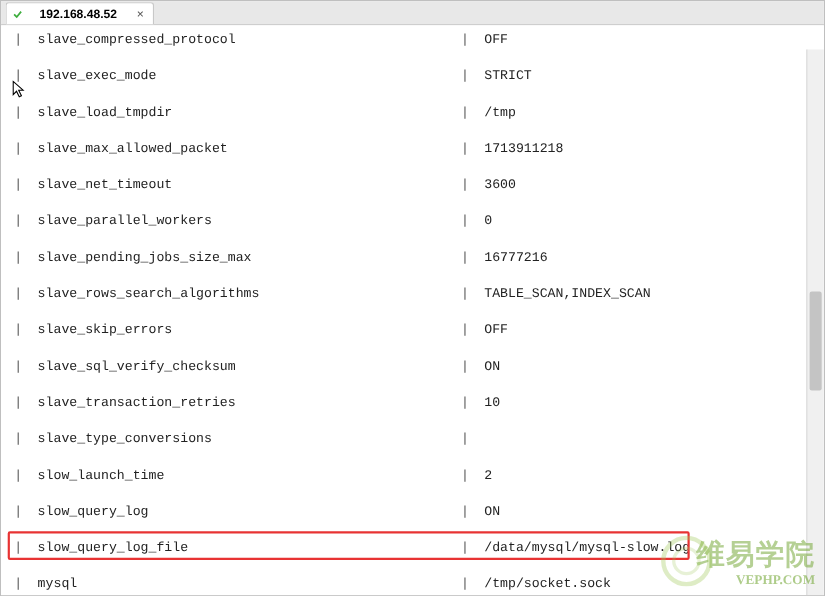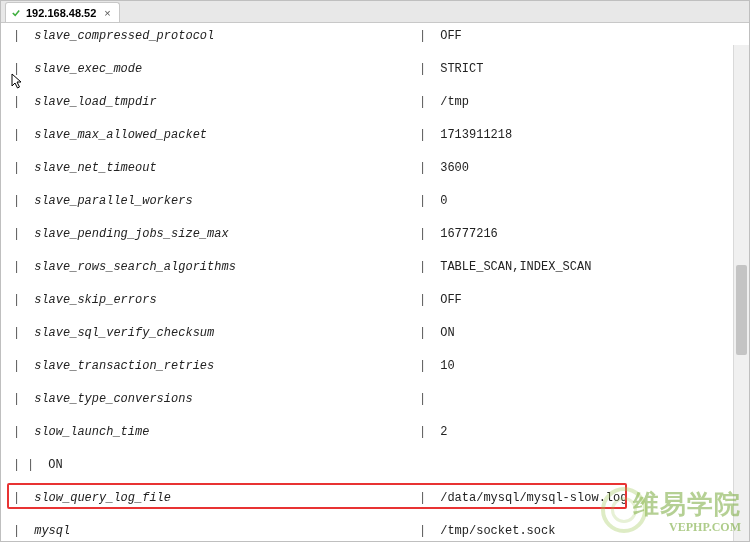--- a/index.html
+++ b/index.html
@@ -1,27 +1,27 @@
 <!DOCTYPE html>
 <html><head>
 <meta charset="utf-8">
 <style>
   * { box-sizing: border-box; margin: 0; padding: 0; }
   html, body { width: 750px; height: 542px; overflow: hidden; font-family: "Consolas","Courier New",monospace; font-size: 12px; background:#fff; }
   .outer { width:750px; height:542px; border:1px solid #bfbfbf; position:relative; background:#fff;}
   .tabbar { height:22px; background:#e8e8e8; border-bottom:1px solid #c8c8c8; display:flex; align-items:flex-end; padding-left:4px;}
-  .tab { height:20px; background:#fff; border:1px solid #c8c8c8; border-bottom:none; display:flex; align-items:center; padding:0 6px; font-family:Tahoma, Arial, sans-serif; font-size:11px; gap:6px; border-top-left-radius:3px; border-top-right-radius:3px;}
+  .tab { height:20px; background:#fff; border:1px solid #c8c8c8; border-bottom:none; display:flex; align-items:center; padding:0 6px; font-family:Tahoma, Arial, sans-serif; font-size:11px; gap:16px; border-top-left-radius:3px; border-top-right-radius:3px;}
   .tab .dot { width:8px; height:8px; }
   .tab .dot svg { display:block; }
   .tab .close { font-family: Arial,sans-serif; font-size:11px; color:#555; cursor:pointer; padding:0 2px;}
   .content { position:absolute; top:22px; left:0; right:0; bottom:0; overflow:hidden; background:#fff;}
   .rows { padding-top:6px; padding-left:12px; padding-right:20px; color:#222; }
   .row { display:flex; height:33px; align-items:flex-start; white-space:pre; }
   .pipe { width:14px; color:#555; }
-  .varname { flex:0 0 392px;font-style:italic; }
+  .varname { flex:0 0 392px; }
   .pipe2 { width:14px; color:#555;}
   .val { flex:1 1 auto; }
   .highlight { position:absolute; border:2px solid #e83333; border-radius:2px; pointer-events:none; }
   .cursor { position:absolute; width:14px; height:18px; pointer-events:none; }
   .cursor svg { display:block; }
   .scrollbar { position:absolute; top:22px; right:0; width:16px; bottom:0; background:#f0f0f0; border-left:1px solid #d9d9d9;}
   .scroll-thumb { position:absolute; right:2px; left:2px; top:220px; height:90px; background:#c4c4c4; border-radius:2px;}
   .watermark { position:absolute; right:8px; bottom:6px; text-align:right; pointer-events:none; }
   .watermark .cn { font-family: "Microsoft YaHei","SimHei",sans-serif; font-size:26px; font-weight:bold; color:rgba(120,170,60,0.55); letter-spacing:1px;}
   .watermark .en { font-family: Liberation Serif, serif; font-size:12px; font-weight:bold; color:rgba(120,170,60,0.6); margin-top:-2px;}
@@ -53,21 +53,21 @@
         <div class="row" id="row-3"><span class="pipe">|</span><span class="varname"> slave_max_allowed_packet</span><span class="pipe2">|</span><span class="val"> 1713911218</span></div>
         <div class="row" id="row-4"><span class="pipe">|</span><span class="varname"> slave_net_timeout</span><span class="pipe2">|</span><span class="val"> 3600</span></div>
         <div class="row" id="row-5"><span class="pipe">|</span><span class="varname"> slave_parallel_workers</span><span class="pipe2">|</span><span class="val"> 0</span></div>
         <div class="row" id="row-6"><span class="pipe">|</span><span class="varname"> slave_pending_jobs_size_max</span><span class="pipe2">|</span><span class="val"> 16777216</span></div>
         <div class="row" id="row-7"><span class="pipe">|</span><span class="varname"> slave_rows_search_algorithms</span><span class="pipe2">|</span><span class="val"> TABLE_SCAN,INDEX_SCAN</span></div>
         <div class="row" id="row-8"><span class="pipe">|</span><span class="varname"> slave_skip_errors</span><span class="pipe2">|</span><span class="val"> OFF</span></div>
         <div class="row" id="row-9"><span class="pipe">|</span><span class="varname"> slave_sql_verify_checksum</span><span class="pipe2">|</span><span class="val"> ON</span></div>
         <div class="row" id="row-10"><span class="pipe">|</span><span class="varname"> slave_transaction_retries</span><span class="pipe2">|</span><span class="val"> 10</span></div>
         <div class="row" id="row-11"><span class="pipe">|</span><span class="varname"> slave_type_conversions</span><span class="pipe2">|</span><span class="val"> </span></div>
         <div class="row" id="row-12"><span class="pipe">|</span><span class="varname"> slow_launch_time</span><span class="pipe2">|</span><span class="val"> 2</span></div>
-        <div class="row" id="row-13"><span class="pipe">|</span><span class="pipe2">|</span><span class="val"> ON</span></div>
+        <div class="row" id="row-13"><span class="pipe">|</span><span class="varname"> slow_query_log</span><span class="pipe2">|</span><span class="val"> ON</span></div>
         <div class="row" id="row-14"><span class="pipe">|</span><span class="varname"> slow_query_log_file</span><span class="pipe2">|</span><span class="val"> /data/mysql/mysql-slow.log</span></div>
         <div class="row" id="row-15"><span class="pipe">|</span><span class="varname"> mysql</span><span class="pipe2">|</span><span class="val"> /tmp/socket.sock</span></div>
       </div>
 
     <div class="highlight" id="hl" style="top: 460px; left: 6px; width: 620px; height: 26px;"></div>
 
     <div class="cursor" style="left:10px; top:50px;">
       <svg viewBox="0 0 14 18" width="14" height="18">
         <path d="M1 1 L1 13 L4 10 L6.5 15 L8.5 14 L6 9 L10 9 Z" fill="#fff" stroke="#000" stroke-width="1"></path>
       </svg>

